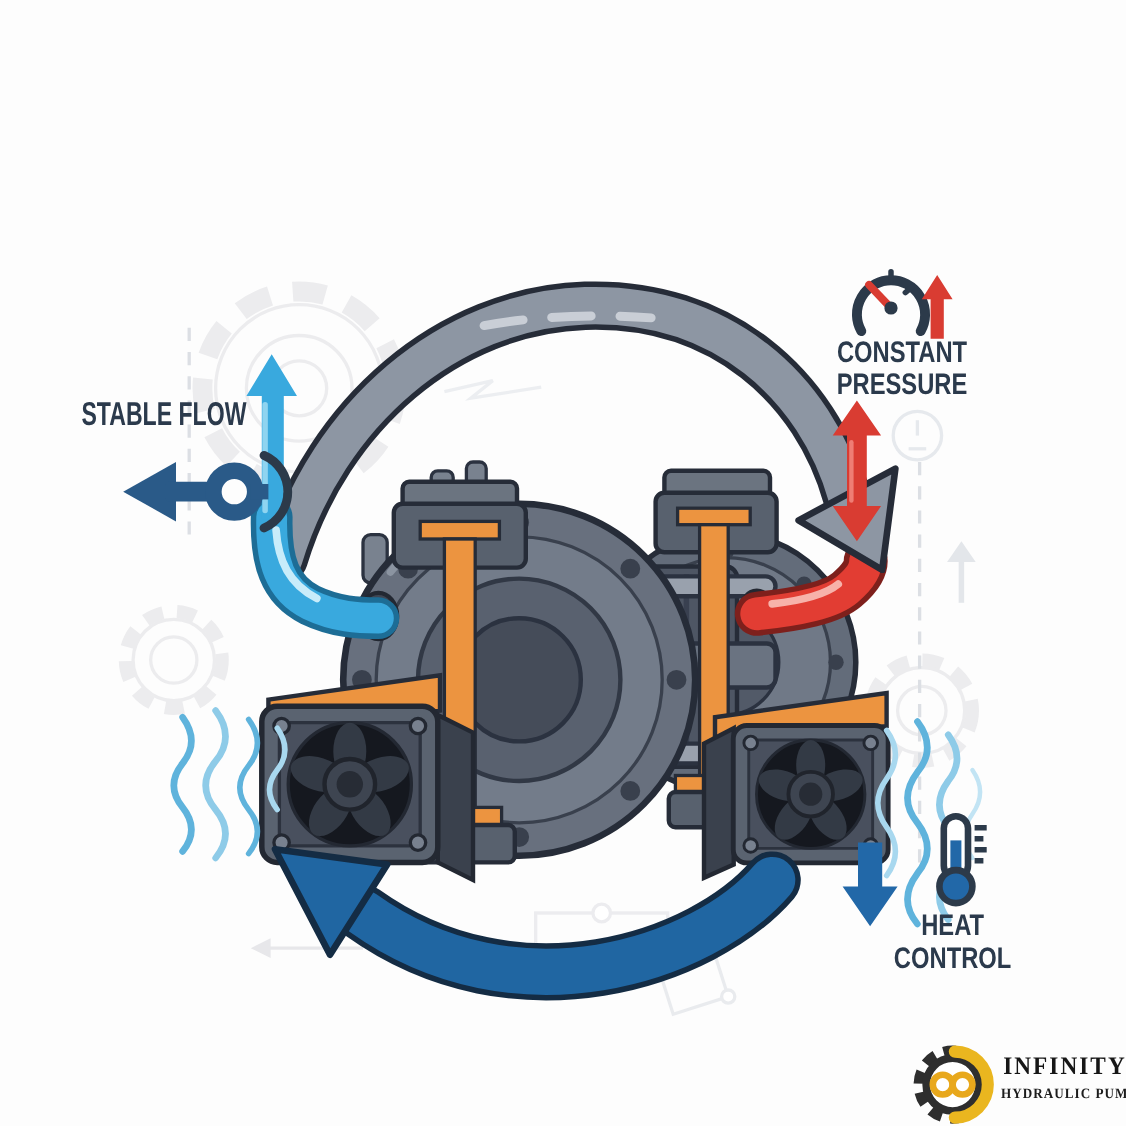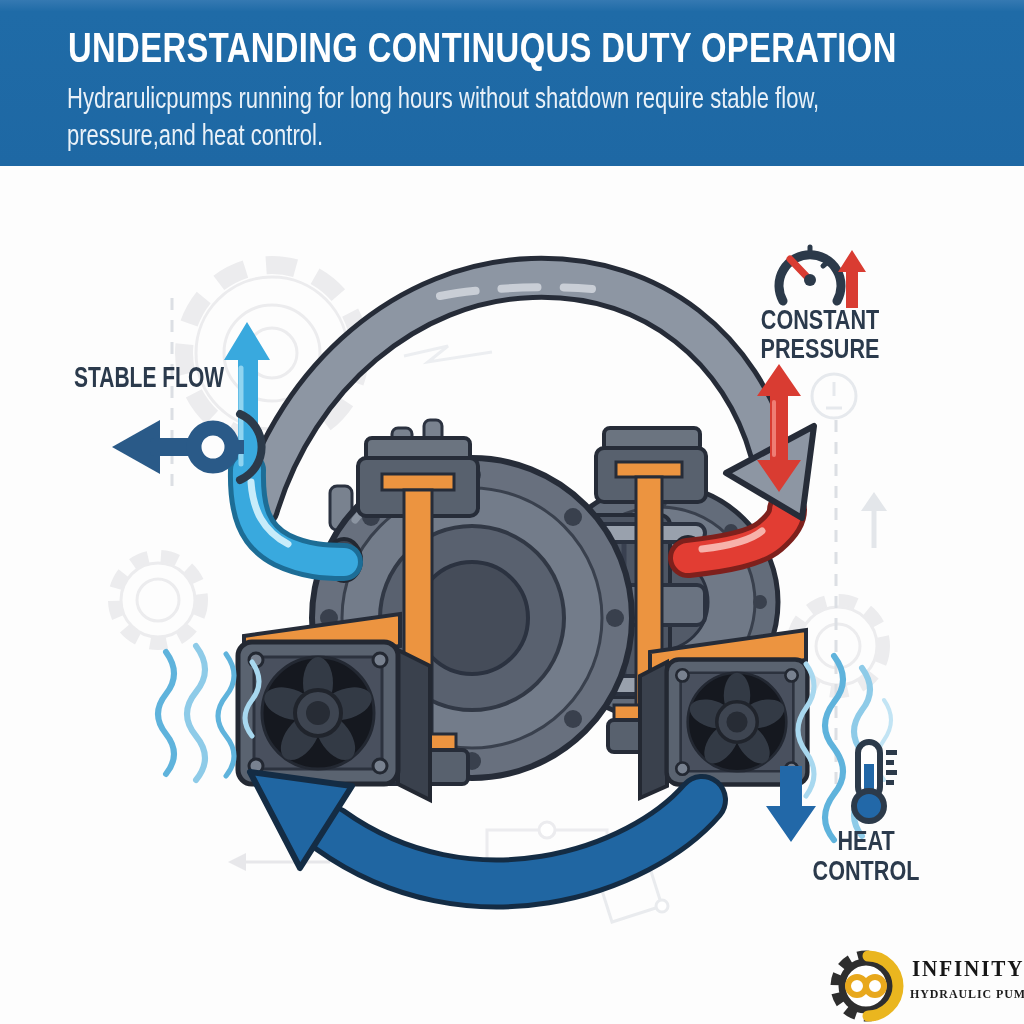--- a/index.html
+++ b/index.html
@@ -281,27 +281,20 @@
 
     <g>
       <polygon points="112,447 160,420 160,474" fill="#2a5a88"></polygon>
       <rect x="150" y="438" width="44" height="18" rx="4" fill="#2a5a88"></rect>
       <circle cx="213" cy="447" r="19" fill="none" stroke="#2a5a88" stroke-width="15"></circle>
       <rect x="228" y="440" width="16" height="14" fill="#2a5a88"></rect>
       <path d="M 240 414 A 36 36 0 0 1 240 480" fill="none" stroke="#2c3a4a" stroke-width="8" stroke-linecap="round"></path>
     </g>
   </svg>
 
-  <div class="hdr">
-    <div class="hdr-title">UNDERSTANDING CONTINUQUS DUTY OPERATION</div>
-    <div class="hdr-sub">
-      <div>Hydrarulicpumps running for long hours without shatdown require stable flow,</div>
-      <div>pressure,and heat control.</div>
-    </div>
-  </div>
 
   <div class="lbl lbl-stable">STABLE FLOW</div>
 
   <div class="lbl lbl-cp">
     <div>CONSTANT</div>
     <div>PRESSURE</div>
   </div>
 
   <div class="lbl lbl-hc">
     <div>HEAT</div>

